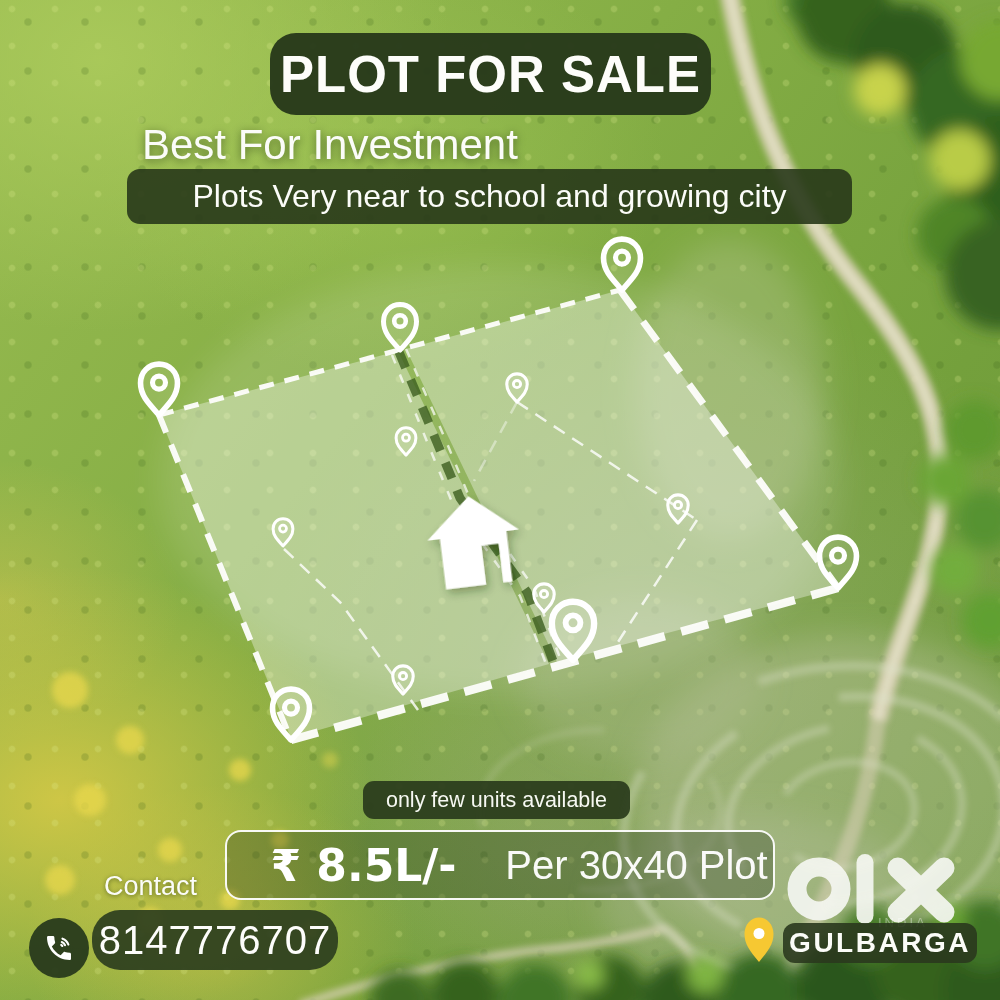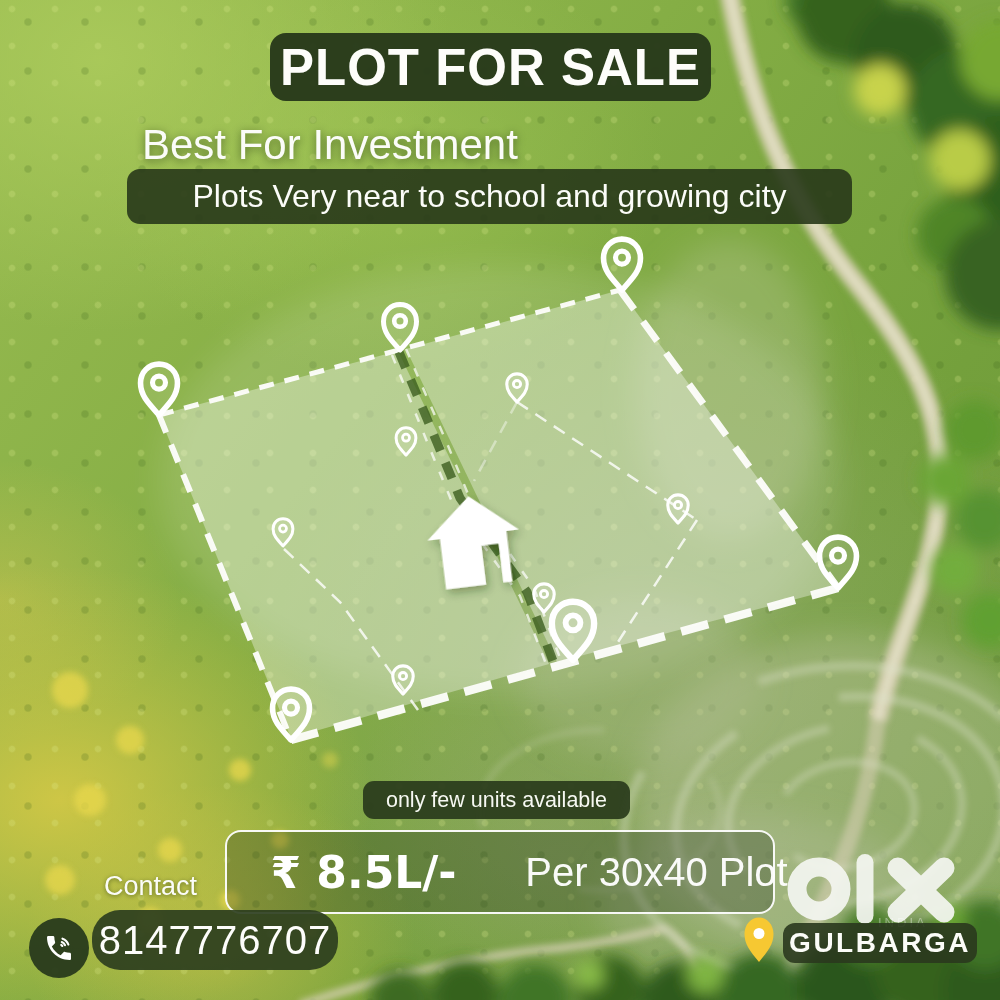--- a/index.html
+++ b/index.html
@@ -20,34 +20,34 @@
       radial-gradient(420px 320px at 38% 16%, rgba(158,196,84,0.60), transparent 68%),
       radial-gradient(620px 520px at 68% 66%, rgba(168,178,140,0.40), transparent 70%),
       radial-gradient(360px 280px at 56% 86%, rgba(150,165,115,0.45), transparent 70%),
       linear-gradient(128deg,#98bb50 0%,#85ae45 38%,#74a03c 70%,#6b973a 100%);
     background-size:43px 37px,57px 49px,auto,auto,auto,auto,auto,auto,auto,auto;
   }
   svg.scene{position:absolute;inset:0;width:1000px;height:1000px;}
 
   
   .ov{position:absolute;color:#fff;}
-  .title-box{left:270px;top:33px;width:441px;height:68px;border-radius:16px;
+  .title-box{left:270px;top:33px;width:441px;height:82px;border-radius:26px;
     background:rgba(40,58,27,0.97);display:flex;align-items:center;justify-content:center;}
   .title-box span{font-size:51px;font-weight:700;letter-spacing:1px;color:#fdfdfa;white-space:nowrap;}
   .subtitle{left:142px;top:121px;width:700px;text-align:left;font-size:42px;
     color:#fbfcf8;text-shadow:0 2px 8px rgba(20,35,10,0.55);white-space:nowrap;}
   .tagline{left:127px;top:169px;width:725px;height:55px;border-radius:13px;
     background:rgba(40,56,26,0.90);display:flex;align-items:center;justify-content:center;}
   .tagline span{font-size:32px;color:#fbfcf8;white-space:nowrap;}
   .badge{left:363px;top:781px;width:267px;height:38px;border-radius:11px;
     background:rgba(42,59,28,0.93);display:flex;align-items:center;justify-content:center;}
   .badge span{font-size:21.5px;color:#f6f8f2;white-space:nowrap;}
-  .price-box{left:225px;top:830px;width:550px;height:84px;border-radius:16px;
+  .price-box{left:225px;top:830px;width:550px;height:70px;border-radius:16px;
     border:2.5px solid rgba(255,255,255,0.95);background:rgba(38,55,28,0.32);
-    display:flex;align-items:center;box-sizing:border-box;gap:20px;}
+    display:flex;align-items:center;box-sizing:border-box;}
   .price-box .price{flex:0 0 50%;text-align:center;font-family:"DejaVu Sans",sans-serif;
     font-size:44px;font-weight:700;color:#fff;white-space:nowrap;}
   .price-box .per{flex:0 0 50%;text-align:center;font-size:40px;color:rgba(255,255,255,0.96);white-space:nowrap;}
   .contact-label{left:96px;top:871px;font-size:27px;color:#fbfcf8;text-shadow:0 1px 4px rgba(20,35,10,0.5);margin-left:8px;}
   .phone-circle{left:29px;top:918px;width:60px;height:60px;border-radius:50%;
     background:rgba(40,58,28,0.95);display:flex;align-items:center;justify-content:center;}
   .phone-pill{left:92px;top:910px;width:246px;height:60px;border-radius:28px;
     background:rgba(44,62,30,0.92);display:flex;align-items:center;justify-content:center;}
   .phone-pill span{font-size:40px;color:#fdfdfb;letter-spacing:1px;white-space:nowrap;}
   .olx{left:780px;top:846px;width:220px;height:100px;position:absolute;}

